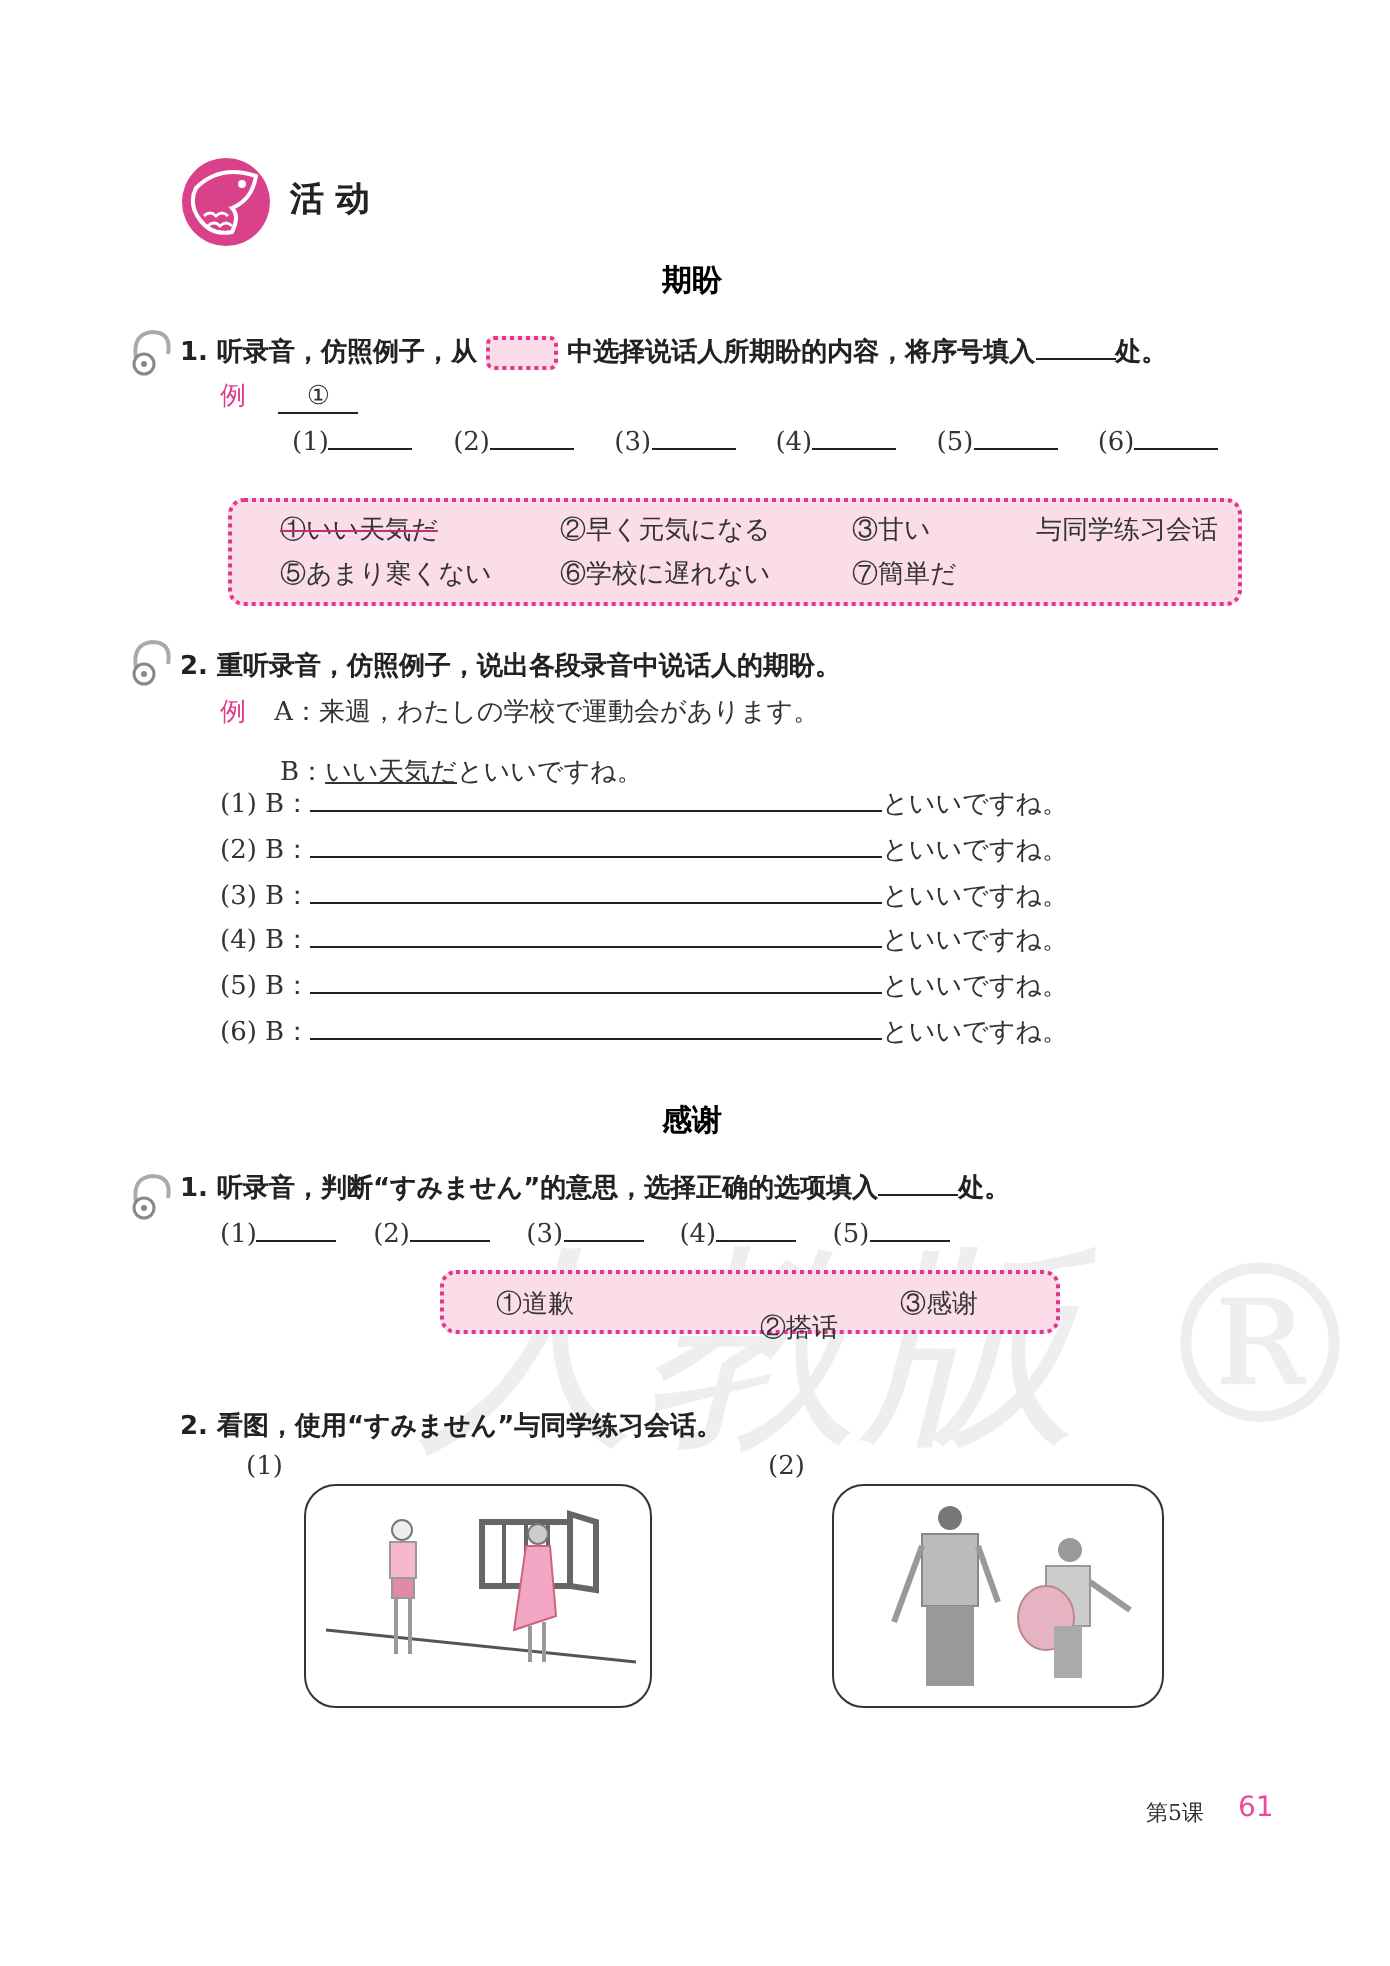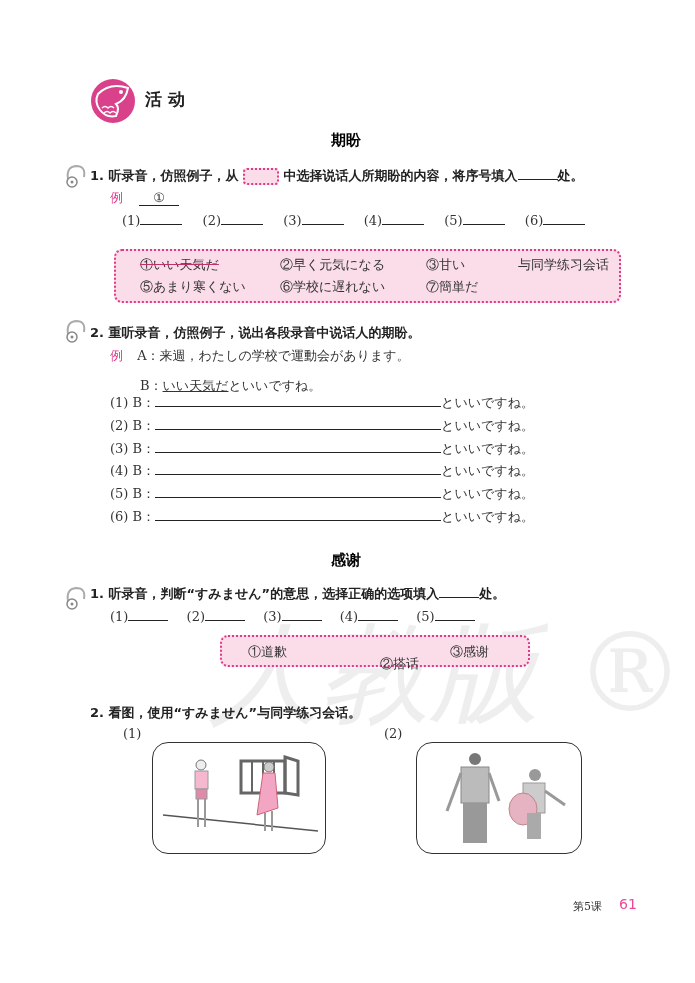--- a/index.html
+++ b/index.html
@@ -43,21 +43,21 @@
 <div class="abs instr" style="left:90px;top:167px;">
   <span>1.</span>
   <span>听录音，仿照例子，从</span>
   <span class="opt-box" style="display:inline-block;width:32px;height:13px;vertical-align:middle;border-radius:4px;"></span>
   <span>中选择说话人所期盼的内容，将序号填入</span><span class="blank" style="width:40px;"></span><span>处。</span>
 </div>
 <div class="abs row" style="left:110px;top:189px;">
   <span class="pink">例</span>
   <span style="display:inline-block;width:40px;border-bottom:1px solid #222;text-align:center;margin-left:12px;">①</span>
 </div>
-<div class="abs row" style="left:122px;top:212px;">
+<div class="abs row" style="left:146px;top:212px;">
   <span>(1)</span><span class="blank" style="width:42px;margin-right:16px;"></span>
   <span>(2)</span><span class="blank" style="width:42px;margin-right:16px;"></span>
   <span>(3)</span><span class="blank" style="width:42px;margin-right:16px;"></span>
   <span>(4)</span><span class="blank" style="width:42px;margin-right:16px;"></span>
   <span>(5)</span><span class="blank" style="width:42px;margin-right:16px;"></span>
   <span>(6)</span><span class="blank" style="width:42px;"></span>
 </div>
 
 <div class="abs opt-box" style="left:114px;top:249px;width:503px;height:50px;">
   <span class="abs opt" style="left:24px;top:5px;"><span style="text-decoration:line-through;text-decoration-color:#c0306a;">①いい天気だ</span></span>

